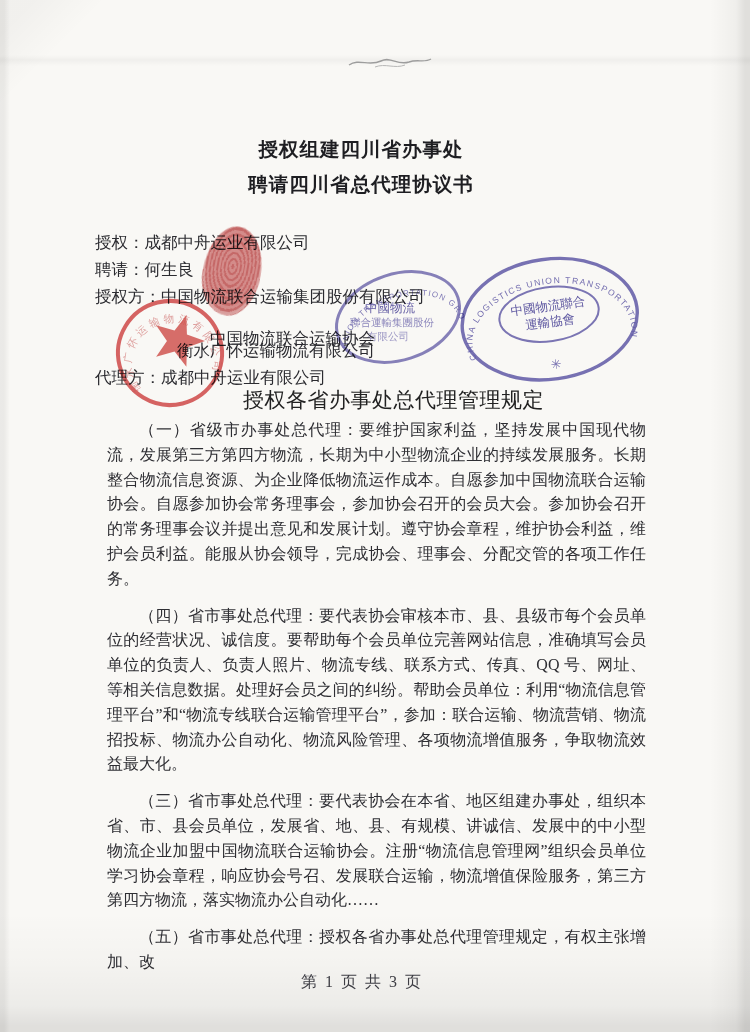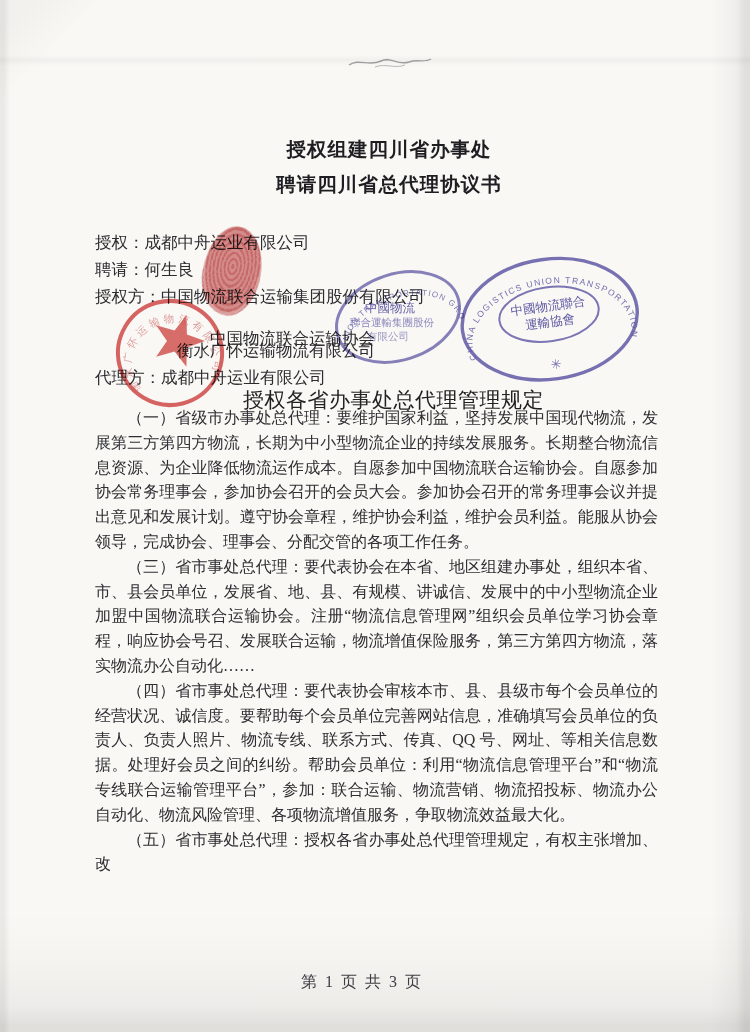--- a/index.html
+++ b/index.html
@@ -9,27 +9,27 @@
     background:
       linear-gradient(180deg, rgba(0,0,0,0) 0 55px, rgba(0,0,0,0.035) 60px, rgba(0,0,0,0) 66px),
       linear-gradient(90deg, rgba(0,0,0,0.06) 0 4px, rgba(0,0,0,0) 10px),
       linear-gradient(270deg, rgba(0,0,0,0.10) 0 5px, rgba(0,0,0,0.04) 14px, rgba(0,0,0,0) 40px),
       linear-gradient(0deg, rgba(0,0,0,0.10) 0 6px, rgba(0,0,0,0.05) 26px, rgba(0,0,0,0.02) 70px, rgba(0,0,0,0) 120px),
       linear-gradient(135deg, rgba(0,0,0,0.03) 0 2%, rgba(0,0,0,0) 6%),
       #f9f8f5;
     color:#2d2d32;
   }
   .abs{position:absolute;}
-  .title{left:0;top:136px;width:722px;text-align:center;font-size:19.5px;font-weight:700;letter-spacing:1px;color:#1e1e22;margin-left:28px;}
+  .title{left:0;top:136px;width:722px;text-align:center;font-size:19.5px;font-weight:700;letter-spacing:1px;color:#1e1e22;}
   .title2{top:171px;}
   .hline{left:95px;font-size:16.5px;white-space:nowrap;color:#2b2b30;}
   .hindent{left:177px;}
   .heading{left:243px;top:386px;font-size:21px;letter-spacing:.5px;color:#222;}
   .bodytext{left:95px;top:406px;width:563px;font-size:16px;line-height:24.8px;text-align:justify;color:#2e2e33;}
-  .bodytext p{margin:0;text-indent:32px;}
+  .bodytext p{margin:12px;text-indent:32px;}
   .footer{left:0;top:972px;width:724px;text-align:center;font-size:16px;letter-spacing:2px;color:#3d3d44;}
   .stamp{mix-blend-mode:multiply;}
   .fingerprint{
     left:203px;top:226px;width:58px;height:90px;border-radius:50% 50% 48% 52%/55% 50% 50% 45%;
     transform:rotate(10deg);
     background:
       repeating-radial-gradient(ellipse at 50% 45%, rgba(178,46,46,0.55) 0 1.6px, rgba(178,46,46,0.12) 1.6px 3.6px),
       radial-gradient(ellipse at 50% 45%, rgba(186,52,52,0.55) 0 60%, rgba(186,52,52,0.25) 78%, rgba(186,52,52,0) 100%);
     filter:blur(.4px);
     opacity:.9;
@@ -64,22 +64,22 @@
   <div class="abs hline hindent" style="top:328px;padding-left:33px;">中国物流联合运输协会</div>
   <div class="abs hline hindent" style="top:340px;">衡水广怀运输物流有限公司</div>
   <div class="abs hline" style="top:367px;">
     <span>代理方：</span><span>成都中舟运业有限公司</span>
   </div>
 
   <div class="abs heading">授权各省办事处总代理管理规定</div>
 
   <div class="abs bodytext">
     <p>（一）省级市办事处总代理：要维护国家利益，坚持发展中国现代物流，发展第三方第四方物流，长期为中小型物流企业的持续发展服务。长期整合物流信息资源、为企业降低物流运作成本。自愿参加中国物流联合运输协会。自愿参加协会常务理事会，参加协会召开的会员大会。参加协会召开的常务理事会议并提出意见和发展计划。遵守协会章程，维护协会利益，维护会员利益。能服从协会领导，完成协会、理事会、分配交管的各项工作任务。</p>
+    <p>（四）省市事处总代理：要代表协会审核本市、县、县级市每个会员单位的经营状况、诚信度。要帮助每个会员单位完善网站信息，准确填写会员单位的负责人、负责人照片、物流专线、联系方式、传真、QQ 号、网址、等相关信息数据。处理好会员之间的纠纷。帮助会员单位：利用“物流信息管理平台”和“物流专线联合运输管理平台”，参加：联合运输、物流营销、物流招投标、物流办公自动化、物流风险管理、各项物流增值服务，争取物流效益最大化。</p>
     <p>（三）省市事处总代理：要代表协会在本省、地区组建办事处，组织本省、市、县会员单位，发展省、地、县、有规模、讲诚信、发展中的中小型物流企业加盟中国物流联合运输协会。注册“物流信息管理网”组织会员单位学习协会章程，响应协会号召、发展联合运输，物流增值保险服务，第三方第四方物流，落实物流办公自动化……</p>
-    <p>（四）省市事处总代理：要代表协会审核本市、县、县级市每个会员单位的经营状况、诚信度。要帮助每个会员单位完善网站信息，准确填写会员单位的负责人、负责人照片、物流专线、联系方式、传真、QQ 号、网址、等相关信息数据。处理好会员之间的纠纷。帮助会员单位：利用“物流信息管理平台”和“物流专线联合运输管理平台”，参加：联合运输、物流营销、物流招投标、物流办公自动化、物流风险管理、各项物流增值服务，争取物流效益最大化。</p>
     <p>（五）省市事处总代理：授权各省办事处总代理管理规定，有权主张增加、改</p>
   </div>
 
   <div class="abs footer">第 1 页 共 3 页</div>
 
   <div class="abs stamp fingerprint"></div>
 
   <svg class="abs stamp seal-red" width="122" height="120" viewBox="0 0 122 120">
     <g transform="rotate(-14 60 58)">
       <circle cx="60" cy="58" r="52" fill="none" stroke="#d03c3c" stroke-width="4" opacity="0.85"></circle>

